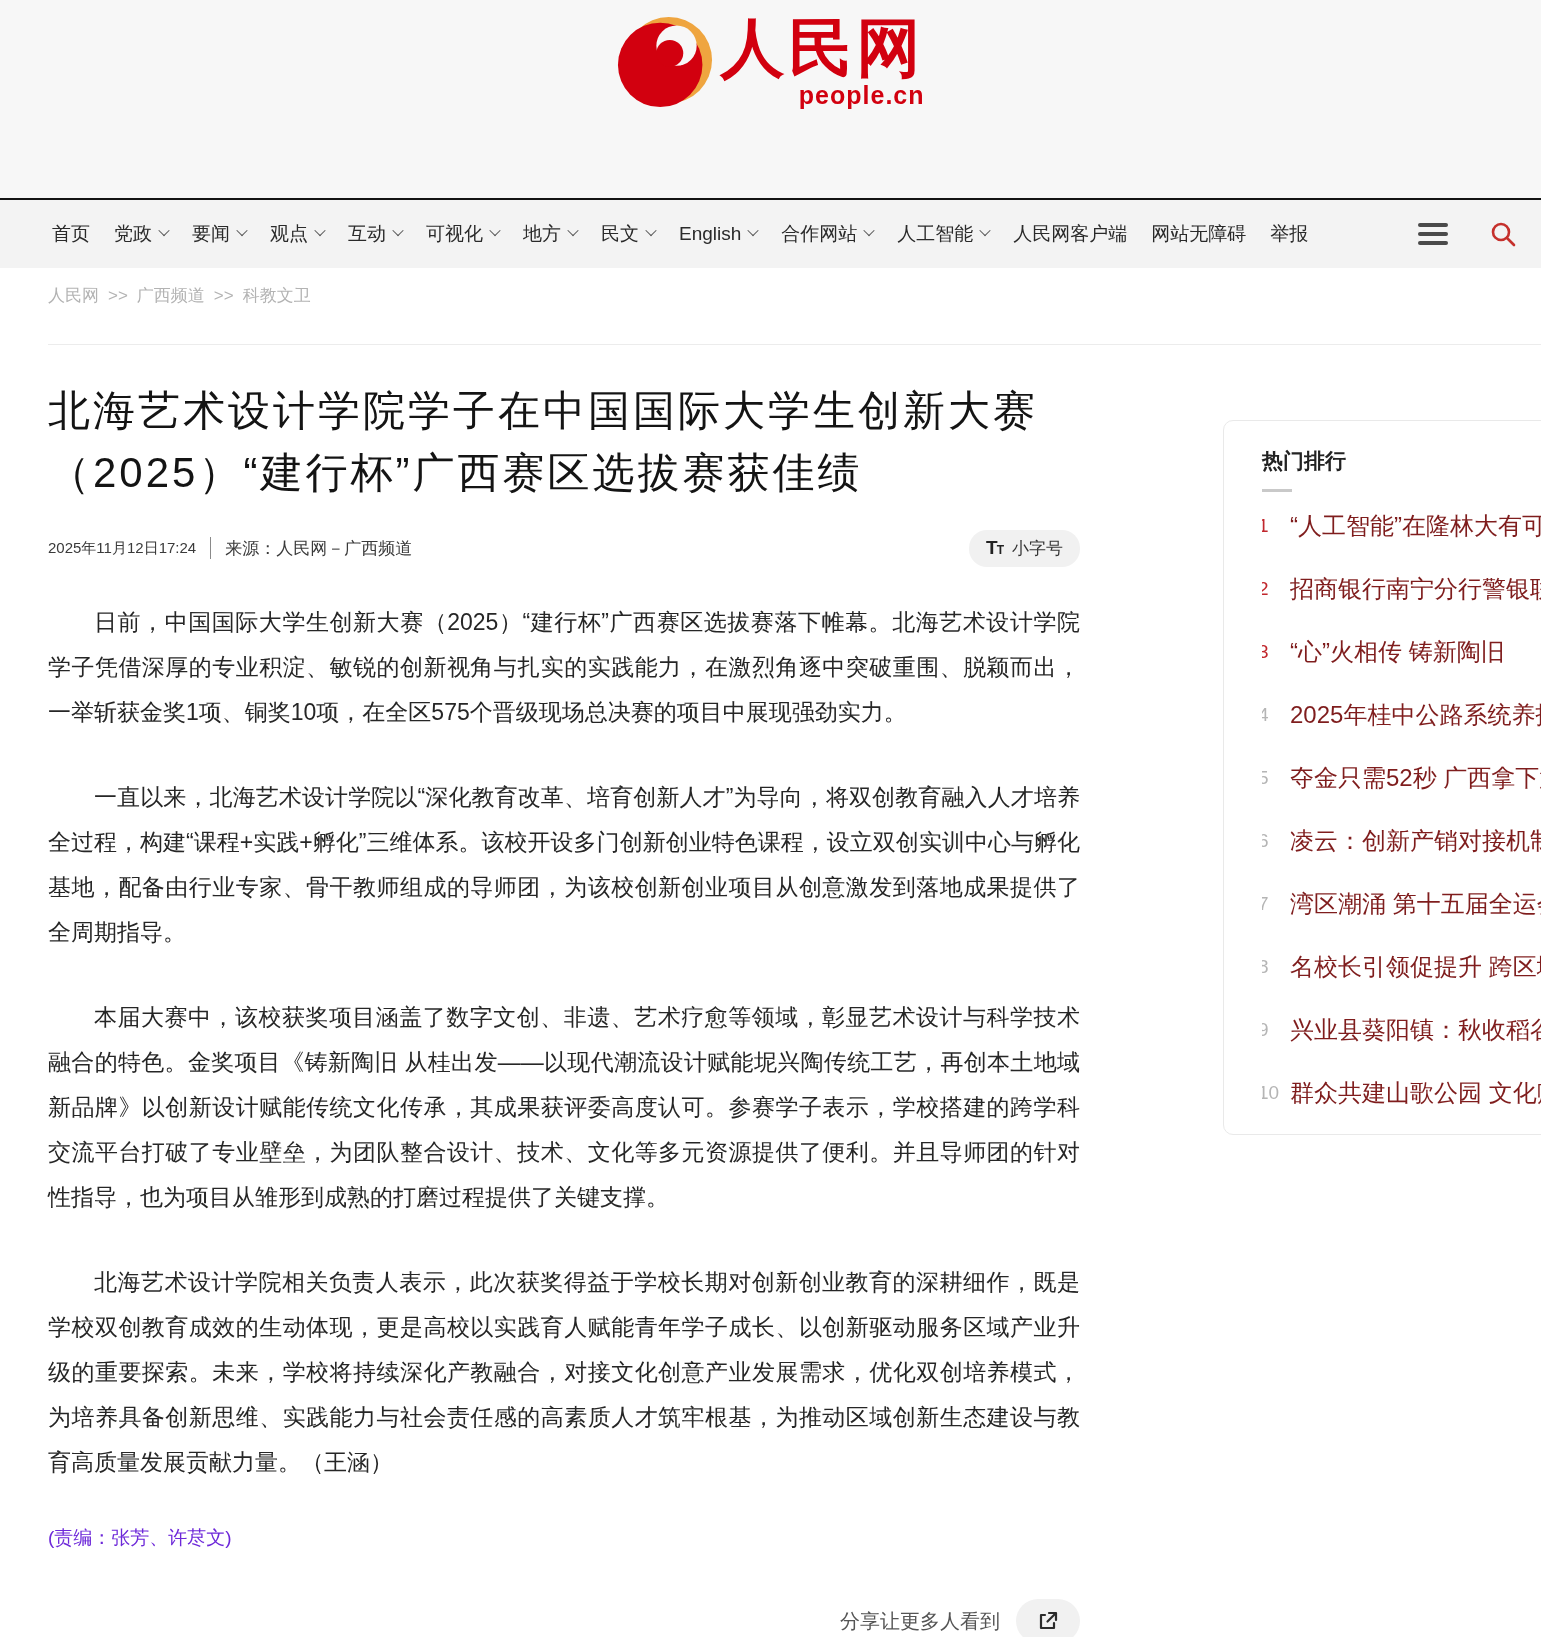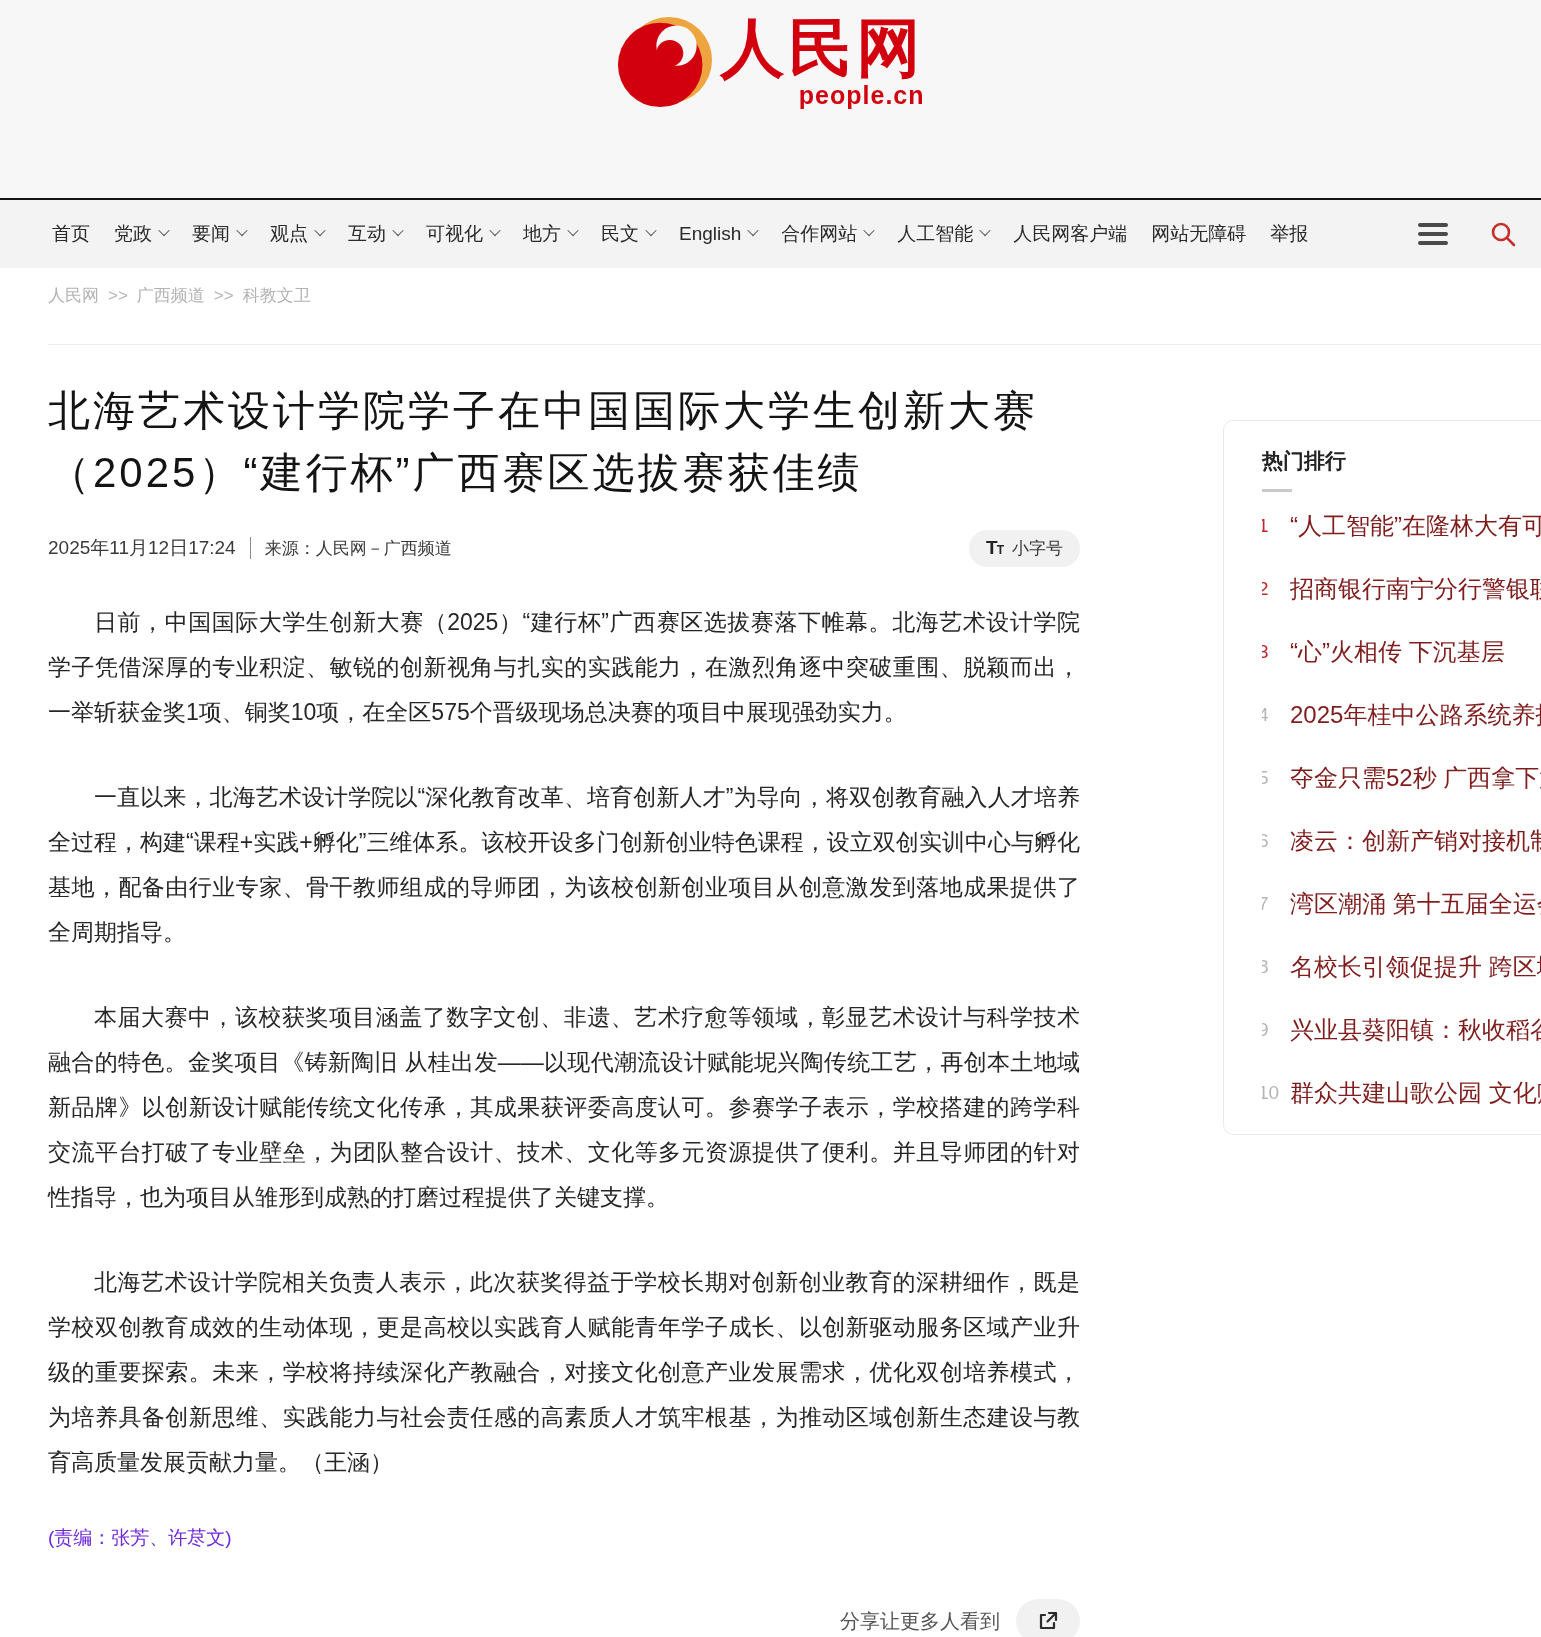--- a/index.html
+++ b/index.html
@@ -33,21 +33,21 @@
   
   .breadcrumb { position:absolute; top:284px; left:48px; font-size:17px; color:#b3b3b3;
     display:flex; gap:9px; align-items:center; }
   .breadcrumb a { color:#b3b3b3; text-decoration:none; cursor:pointer; }
   .top-divider { position:absolute; top:344px; left:48px; right:0; height:1px; background:#ececec; }
 
   
   .article { position:absolute; left:48px; top:372px; width:1032px; }
   .article h1 { font-size:42px; line-height:62px; letter-spacing:3px; font-weight:400; color:#141414; margin:8px 0 26px; }
   .meta { display:flex; align-items:center; height:36px; }
-  .meta .date { font-size:19px; color:#3a3a3a;text-align:center; }
+  .meta .date { font-size:15px; color:#3a3a3a;text-align:center; }
   .meta-sep { width:1px; height:22px; background:#8a8a8a; margin:0 14px; }
   .meta .source { font-size:17px; color:#3a3a3a; }
   .font-size-btn { margin-left:auto; display:flex; align-items:flex-start; gap:8px; background:#f1f1f1;
     border:none; border-radius:18px; padding:7px 17px; font-size:17px; color:#333; cursor:pointer;
     font-family:inherit; }
   .font-size-btn b { font-size:19px; color:#222; font-weight:700; }
   .font-size-btn small { font-size:12px; color:#222; font-weight:700; margin-left:-1px; }
   .article-body { margin-top:34px; }
   .article-body p { font-size:23px; line-height:45px; color:#262626; text-indent:2em;
     margin:0 0 40px; text-align:justify; }
@@ -208,21 +208,21 @@
       <li>
           <span class="rank">1</span>
           <a>“人工智能”在隆林大有可为</a>
         </li>
       <li>
           <span class="rank">2</span>
           <a>招商银行南宁分行警银联动成功拦截</a>
         </li>
       <li>
           <span class="rank">3</span>
-          <a>“心”火相传 下沉基层</a>
+          <a>“心”火相传 铸新陶旧</a>
         </li>
       <li>
           <span class="rank">4</span>
           <a>2025年桂中公路系统养护职工职业技</a>
         </li>
       <li>
           <span class="rank">5</span>
           <a>夺金只需52秒 广西拿下第五枚金牌</a>
         </li>
       <li>

